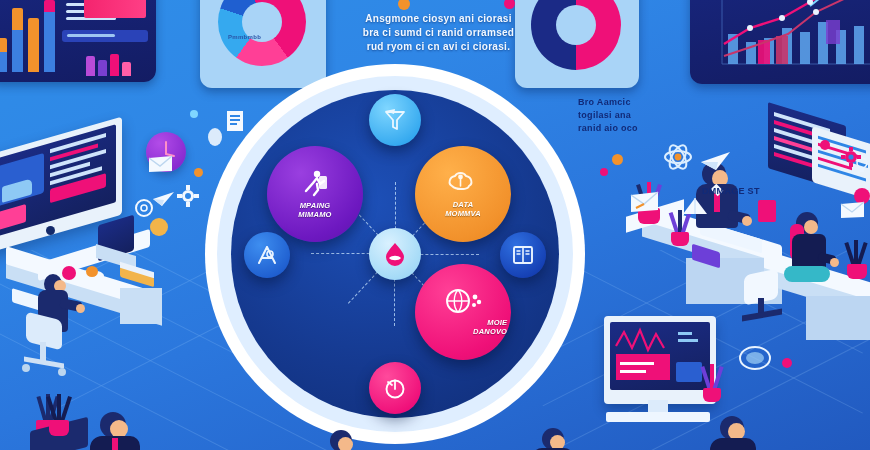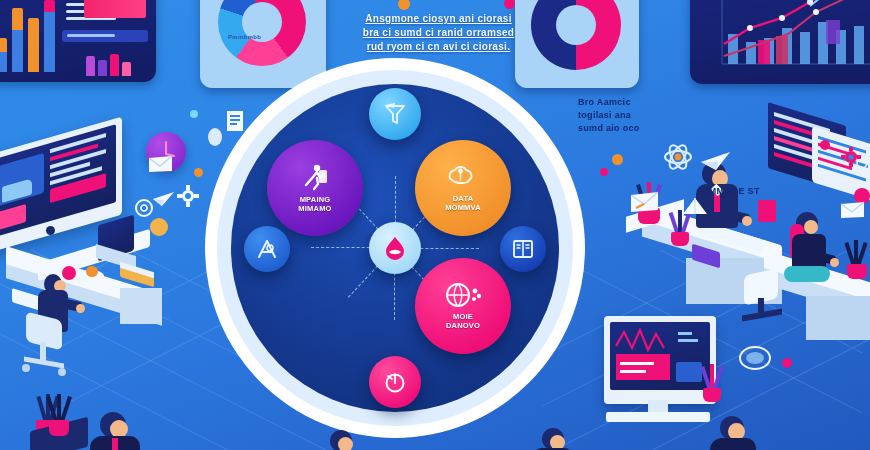--- a/index.html
+++ b/index.html
@@ -22,50 +22,50 @@
 
   .bar{position:absolute;border-radius:2px 2px 0 0;}
   .txtline{position:absolute;border-radius:2px;background:#cfe4fb;}
   .pinkblock{position:absolute;border-radius:2px;background:linear-gradient(90deg,#f4246e,#ff3f86);}
 
   
   .donut{position:absolute;border-radius:50%;}
   .donut .hole{position:absolute;border-radius:50%;}
 
   
-  #hub{position:absolute;left:205px;top:58px;width:380px;height:380px;}
+  #hub{position:absolute;left:205px;top:64px;width:380px;height:380px;font-style:italic;}
   .ring-w{position:absolute;border-radius:50%;background:#ffffff;}
   .ring-l{position:absolute;border-radius:50%;background:#dfeeff;}
   .ring-m{position:absolute;border-radius:50%;
      background:radial-gradient(circle at 42% 34%,#1d50b8 0%,#15398f 58%,#0f2b73 100%);}
 
   .node{position:absolute;border-radius:50%;display:flex;flex-direction:column;
      align-items:center;justify-content:center;color:#fff;text-align:center;
      box-shadow:0 6px 14px rgba(2,15,50,.45);}
   .node .nlabel{font-size:7.5px;line-height:9px;font-weight:bold;letter-spacing:.2px;
      text-shadow:0 1px 1px rgba(0,0,0,.35);width:92%;word-break:break-word;}
   .node.big{width:96px;height:96px;}
   .node.small{width:46px;height:46px;}
   .node.mid{width:52px;height:52px;}
 
   .n-purple{background:radial-gradient(circle at 35% 28%,#9a3fe0,#6d18c0 70%,#5b12a8 100%);}
   .n-orange{background:radial-gradient(circle at 35% 28%,#ffb04a,#f2922c 70%,#e8821c 100%);}
   .n-ice{background:radial-gradient(circle at 35% 28%,#eef7ff,#bcdcf8 75%,#a8cff4 100%);color:#e9f4ff;}
-  .n-pink{background:radial-gradient(circle at 35% 28%,#ff3f96,#ef1078 70%,#d90d69 100%);}
+  .n-pink{background:radial-gradient(circle at 35% 28%,#ff3f96,#ef1078 70%,#d90d69 100%);text-align:right;}
   .n-cyan{background:radial-gradient(circle at 35% 28%,#7fd6ff,#35a9ef 75%,#1e95e0 100%);}
   .n-blue{background:radial-gradient(circle at 35% 28%,#3e8ef0,#1f5fd0 75%,#1a4fb8 100%);}
   .n-navy{background:radial-gradient(circle at 35% 28%,#2f6fe0,#1540b4 75%,#10349c 100%);}
   .n-mag{background:radial-gradient(circle at 35% 28%,#ff4a9c,#ef0f79 75%,#da0a6c 100%);}
   .hub-core{background:radial-gradient(circle at 38% 30%,#d9f1ff,#a6dbf7 70%,#8fcef3 100%);}
 
   .spoke{position:absolute;height:0;border-top:1.5px dashed rgba(200,228,255,.75);transform-origin:0 0;}
 
   
   .gib{position:absolute;font-weight:bold;letter-spacing:.3px;}
-  .gib.white{color:#f2f8ff;text-shadow:0 1px 2px rgba(0,30,90,.5);text-decoration:underline;}
+  .gib.white{color:#f2f8ff;text-shadow:0 1px 2px rgba(0,30,90,.5);}
   .gib.navy{color:#112a78;}
   .desk{position:absolute;background:#f4f9ff;}
   .desk-s{position:absolute;background:#c9dff5;}
   .monitor{position:absolute;border-radius:4px;background:#e9f2fb;}
   .screen{position:absolute;border-radius:2px;background:linear-gradient(165deg,#1b2c86,#14205e);}
   .dot{position:absolute;border-radius:50%;}
 </style>
 </head>
 <body>
 
@@ -163,21 +163,21 @@
     <div class="gib white" style="position:relative;font-size:10px;line-height:14px;">Ansgmone ciosyn ani ciorasi</div>
     <div class="gib white" style="position:relative;font-size:10px;line-height:14px;">bra ci sumd ci ranid orramsed</div>
     <div class="gib white" style="position:relative;font-size:10px;line-height:14px;">rud ryom ci cn avi ci ciorasi.</div>
   </div>
   <div class="dot" style="left:398px;top:-2px;width:12px;height:12px;background:#f2922c;"></div>
   <div class="dot" style="left:504px;top:-2px;width:11px;height:11px;background:#ef1078;"></div>
 
   <div style="position:absolute;left:578px;top:96px;width:110px;">
     <div class="gib navy" style="position:relative;font-size:9px;line-height:13px;">Bro Aamcic</div>
     <div class="gib navy" style="position:relative;font-size:9px;line-height:13px;">togilasi ana</div>
-    <div class="gib navy" style="position:relative;font-size:9px;line-height:13px;">sumd aio oco</div>
+    <div class="gib navy" style="position:relative;font-size:9px;line-height:13px;">ranid aio oco</div>
   </div>
 
   <div class="abs" style="left:0;top:120px;width:230px;height:330px;">
 
     <div class="monitor" style="left:-14px;top:16px;width:136px;height:98px;transform:skewY(-16deg);box-shadow:0 6px 14px rgba(3,20,64,.3);"></div>
     <div class="screen" style="left:-8px;top:22px;width:124px;height:78px;transform:skewY(-16deg);overflow:hidden;">
       <div style="position:absolute;left:6px;top:8px;width:46px;height:40px;background:#2a5fd0;border-radius:3px;"></div>
       <div style="position:absolute;left:10px;top:30px;width:30px;height:16px;background:#8ec9f5;border-radius:2px 6px 2px 2px;"></div>
       <div style="position:absolute;left:58px;top:6px;width:56px;height:4px;background:#cfe4fb;"></div>
       <div style="position:absolute;left:58px;top:14px;width:48px;height:4px;background:#ef1078;"></div>

